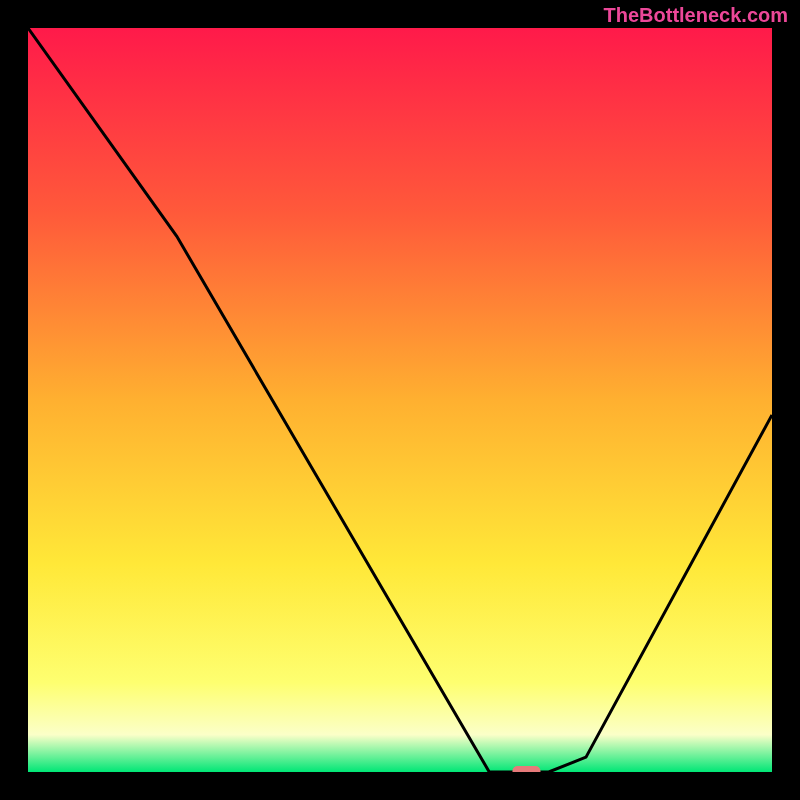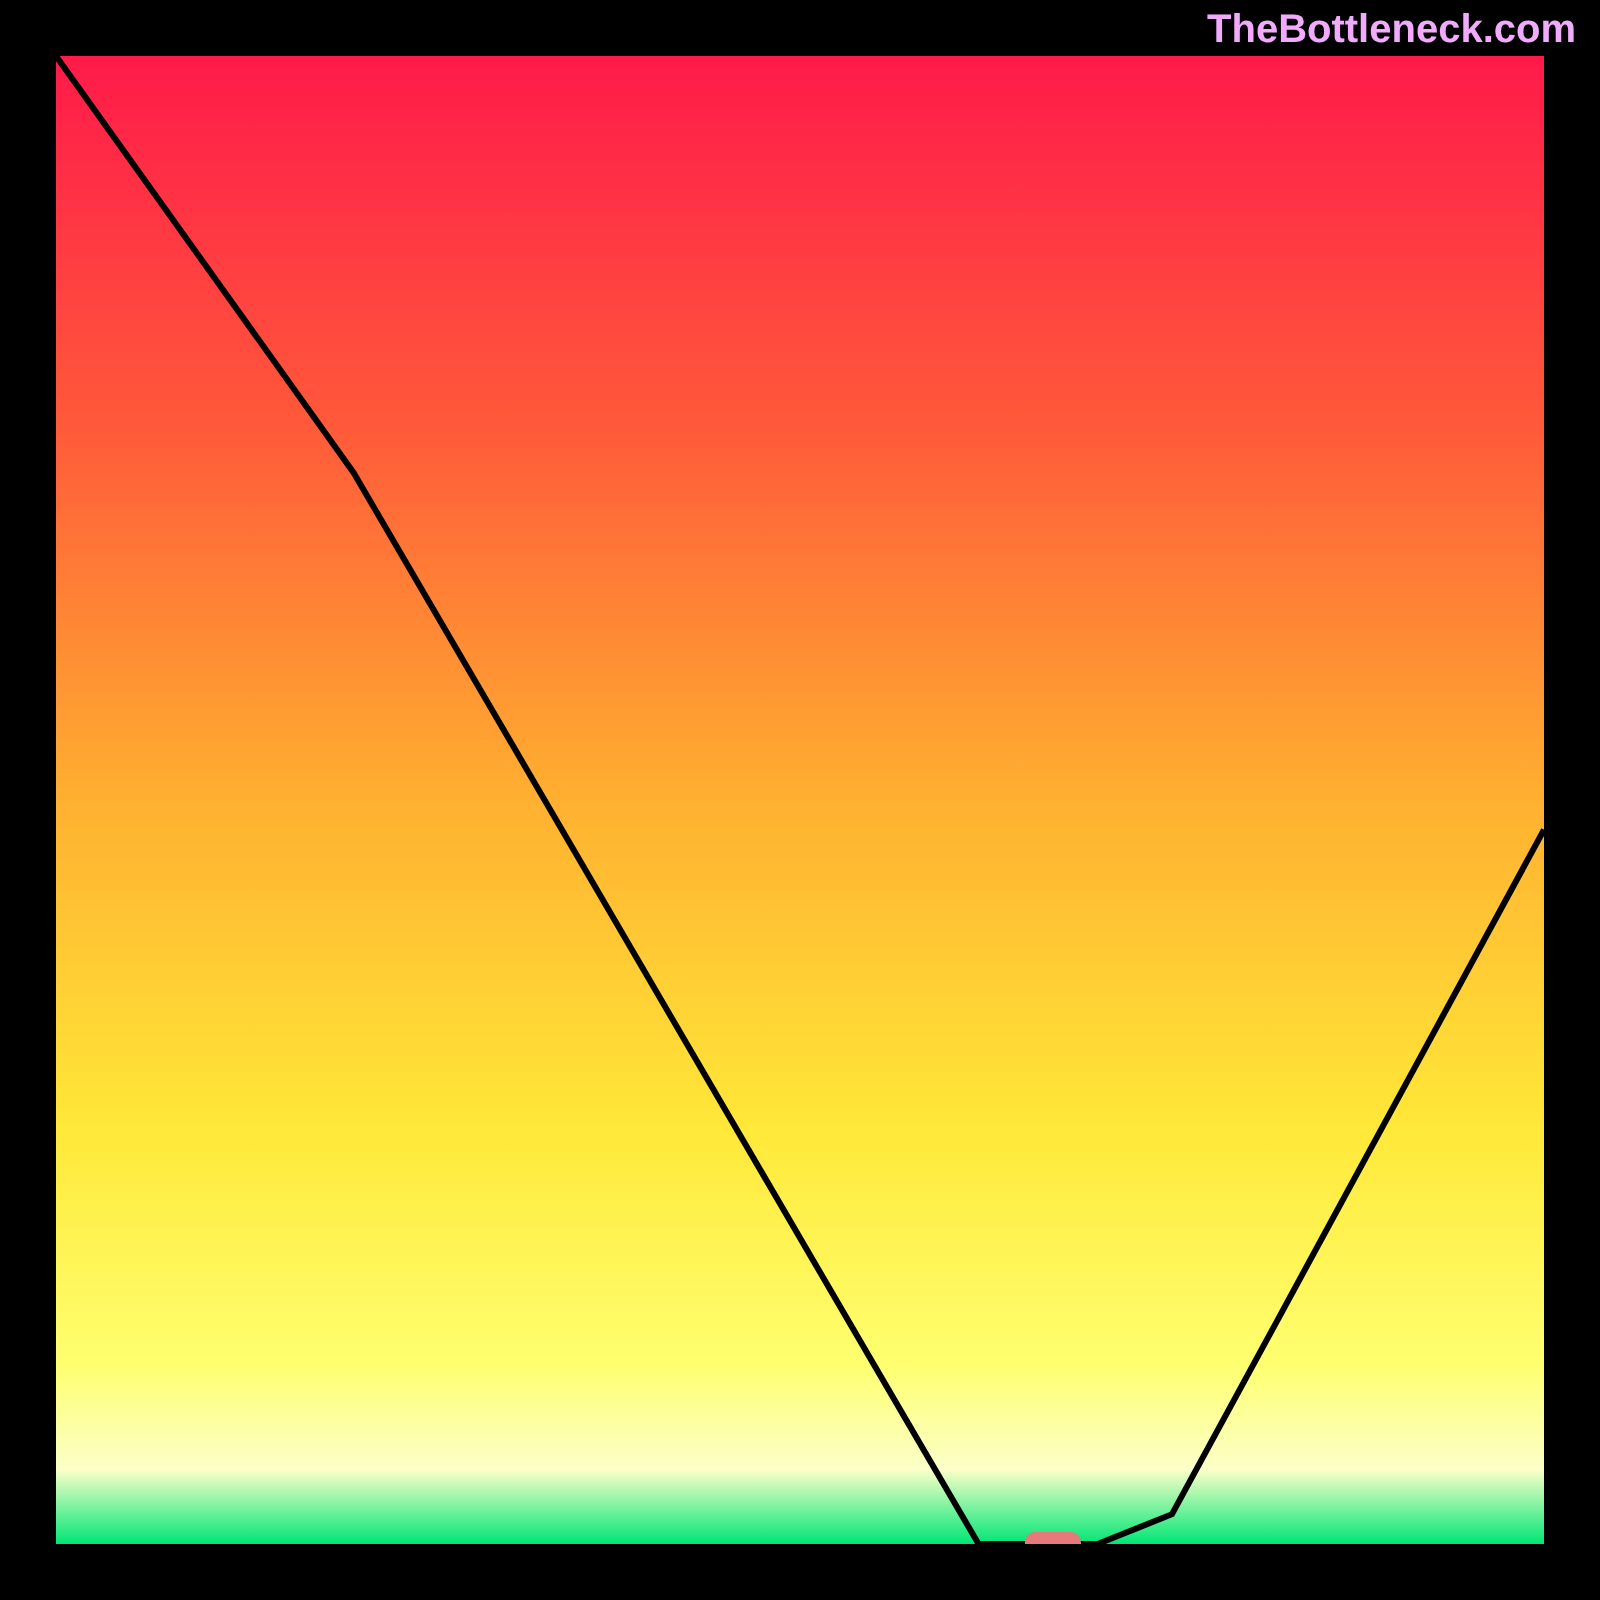--- a/index.html
+++ b/index.html
@@ -1,17 +1,17 @@
 <!DOCTYPE html>
 <html><head>
 <meta charset="utf-8">
 <style>
   * { margin: 0; padding: 0; box-sizing: border-box; }
   body { width: 800px; height: 800px; background: #000; position: relative; font-family: Arial, sans-serif; }
-  .watermark { position: absolute; top: 4px; right: 12px; color: #f0abfc; font-size: 20px; font-weight: bold; z-index: 10; }
+  .watermark { position: absolute; top: 4px; right: 12px; color: #ec4899; font-size: 20px; font-weight: bold; z-index: 10; }
   .chart-container { position: absolute; top: 28px; left: 28px; width: 744px; height: 744px; }
   .chart-bg { width: 100%; height: 100%; position: absolute; }
   .curve-layer { position: absolute; top: 0; left: 0; width: 100%; height: 100%; }
 </style>
 </head>
 <body>
 
 <div class="watermark">TheBottleneck.com</div>
 
 <div class="chart-container">

